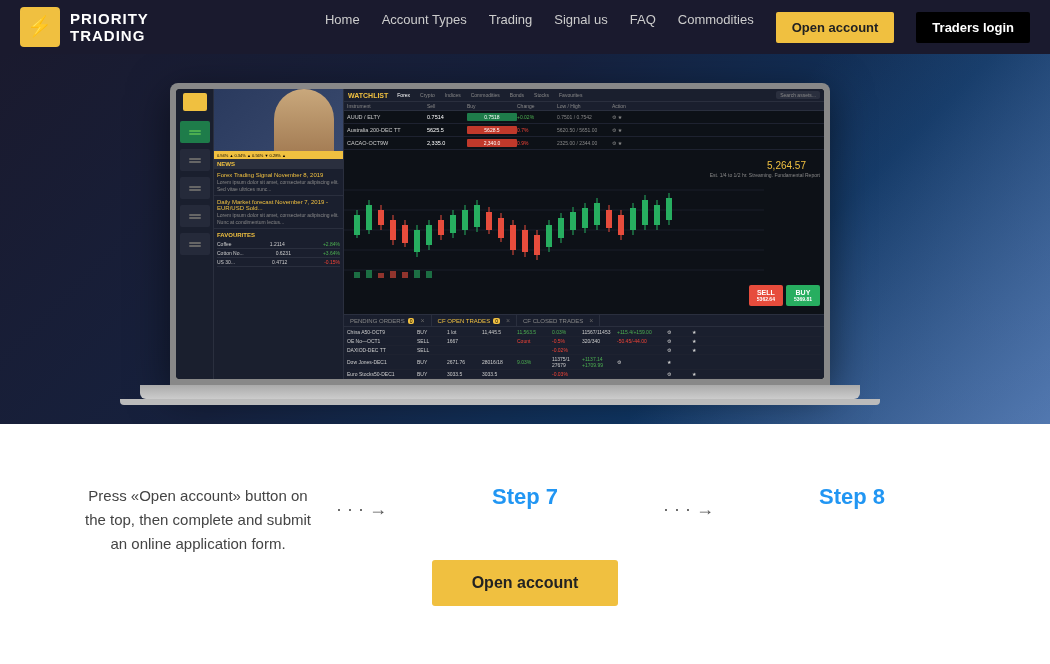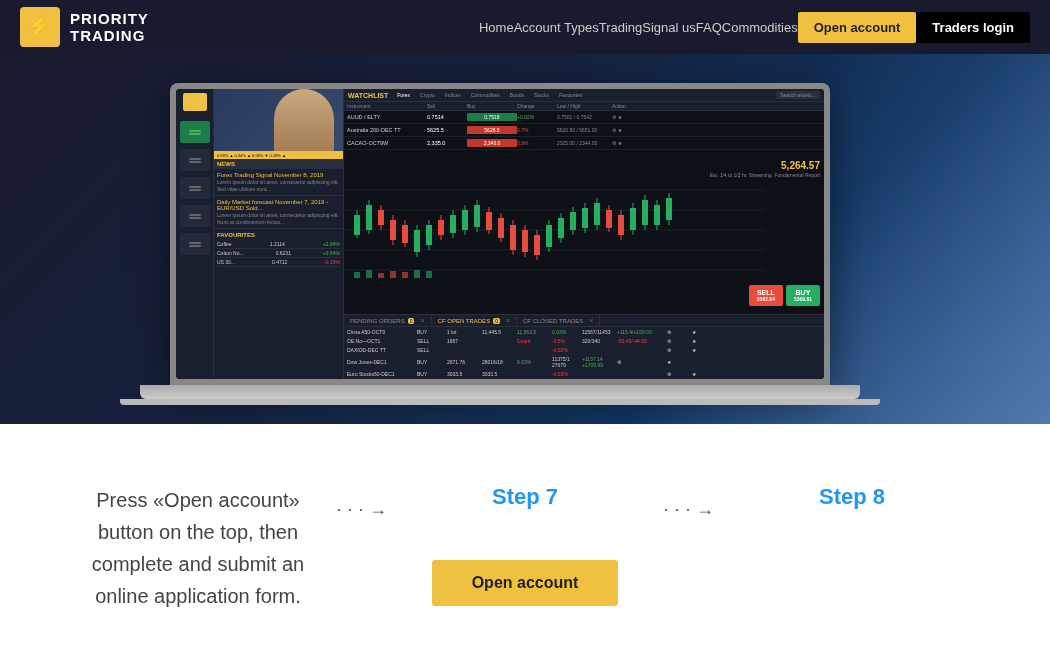--- a/index.html
+++ b/index.html
@@ -18,21 +18,21 @@
       display: flex;
       align-items: center;
       gap: 10px;
     }
     .logo-icon {
       width: 40px;
       height: 40px;
     }
     nav {
       display: flex;
-      align-items: center;
+      gap: 22px;
     }
     nav a {
       color: #ccc;
       text-decoration: none;
       font-size: 13px;
       cursor: pointer;
     }
     .btn-open-account {
       background: #f0c040;
       color: #222;
@@ -290,25 +290,25 @@
 
     
     .chart-area {
       flex: 1;
       position: relative;
       background: #0d1117;
       overflow: hidden;
     }
     .chart-price-label {
       position: absolute;
-      right: 4px;
+      right: 18px;
       top: 10px;
       color: #f0c040;
       font-size: 10px;
-      font-weight: bold;
+      font-weight: normal;
       padding-left: 12px;
     }
     .chart-price-sub {
       position: absolute;
       right: 4px;
       top: 22px;
       color: #888;
       font-size: 5px;
     }
     .sell-buy-buttons {
@@ -397,21 +397,21 @@
       padding: 0 20px;
     }
     .step-title {
       color: #2196f3;
       font-size: 22px;
       font-weight: bold;
       margin-bottom: 20px;
     }
     .step-text {
       color: #444;
-      font-size: 20px;
+      font-size: 15px;
       line-height: 1.6;
     }
     .arrow-container {
       display: flex;
       align-items: center;
       padding-top: 15px;
       padding-bottom: 60px;
     }
     .dashed-arrow {
       font-size: 28px;

